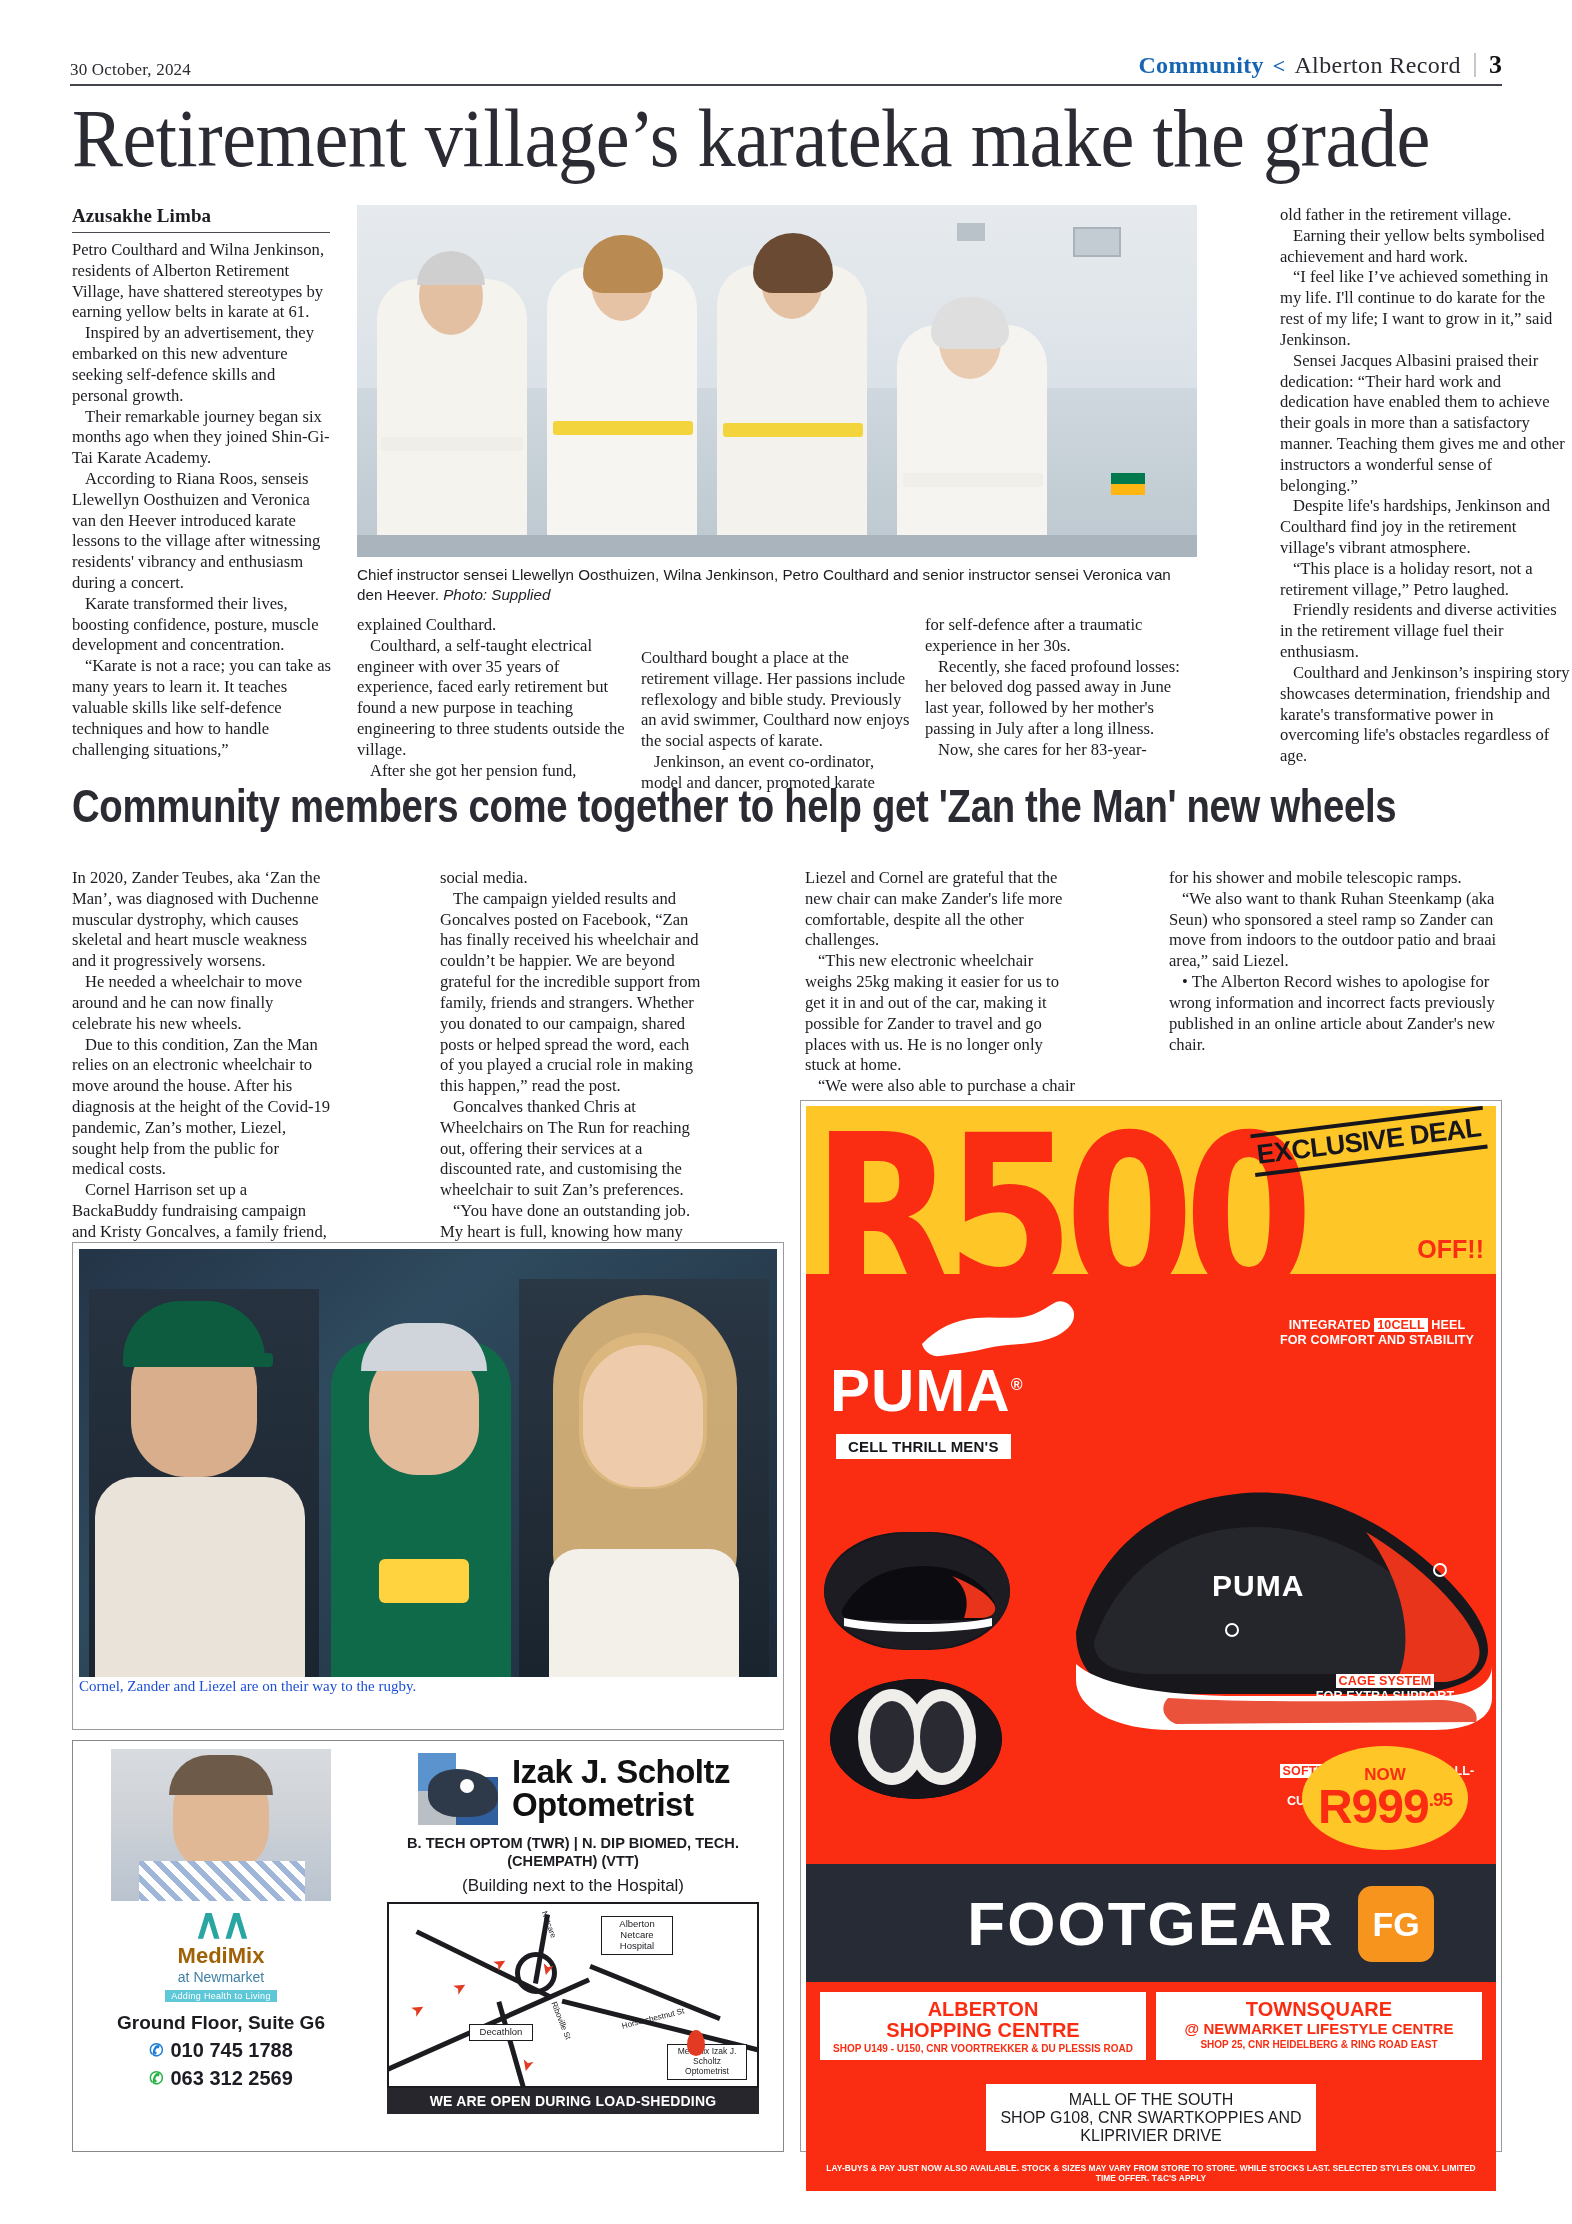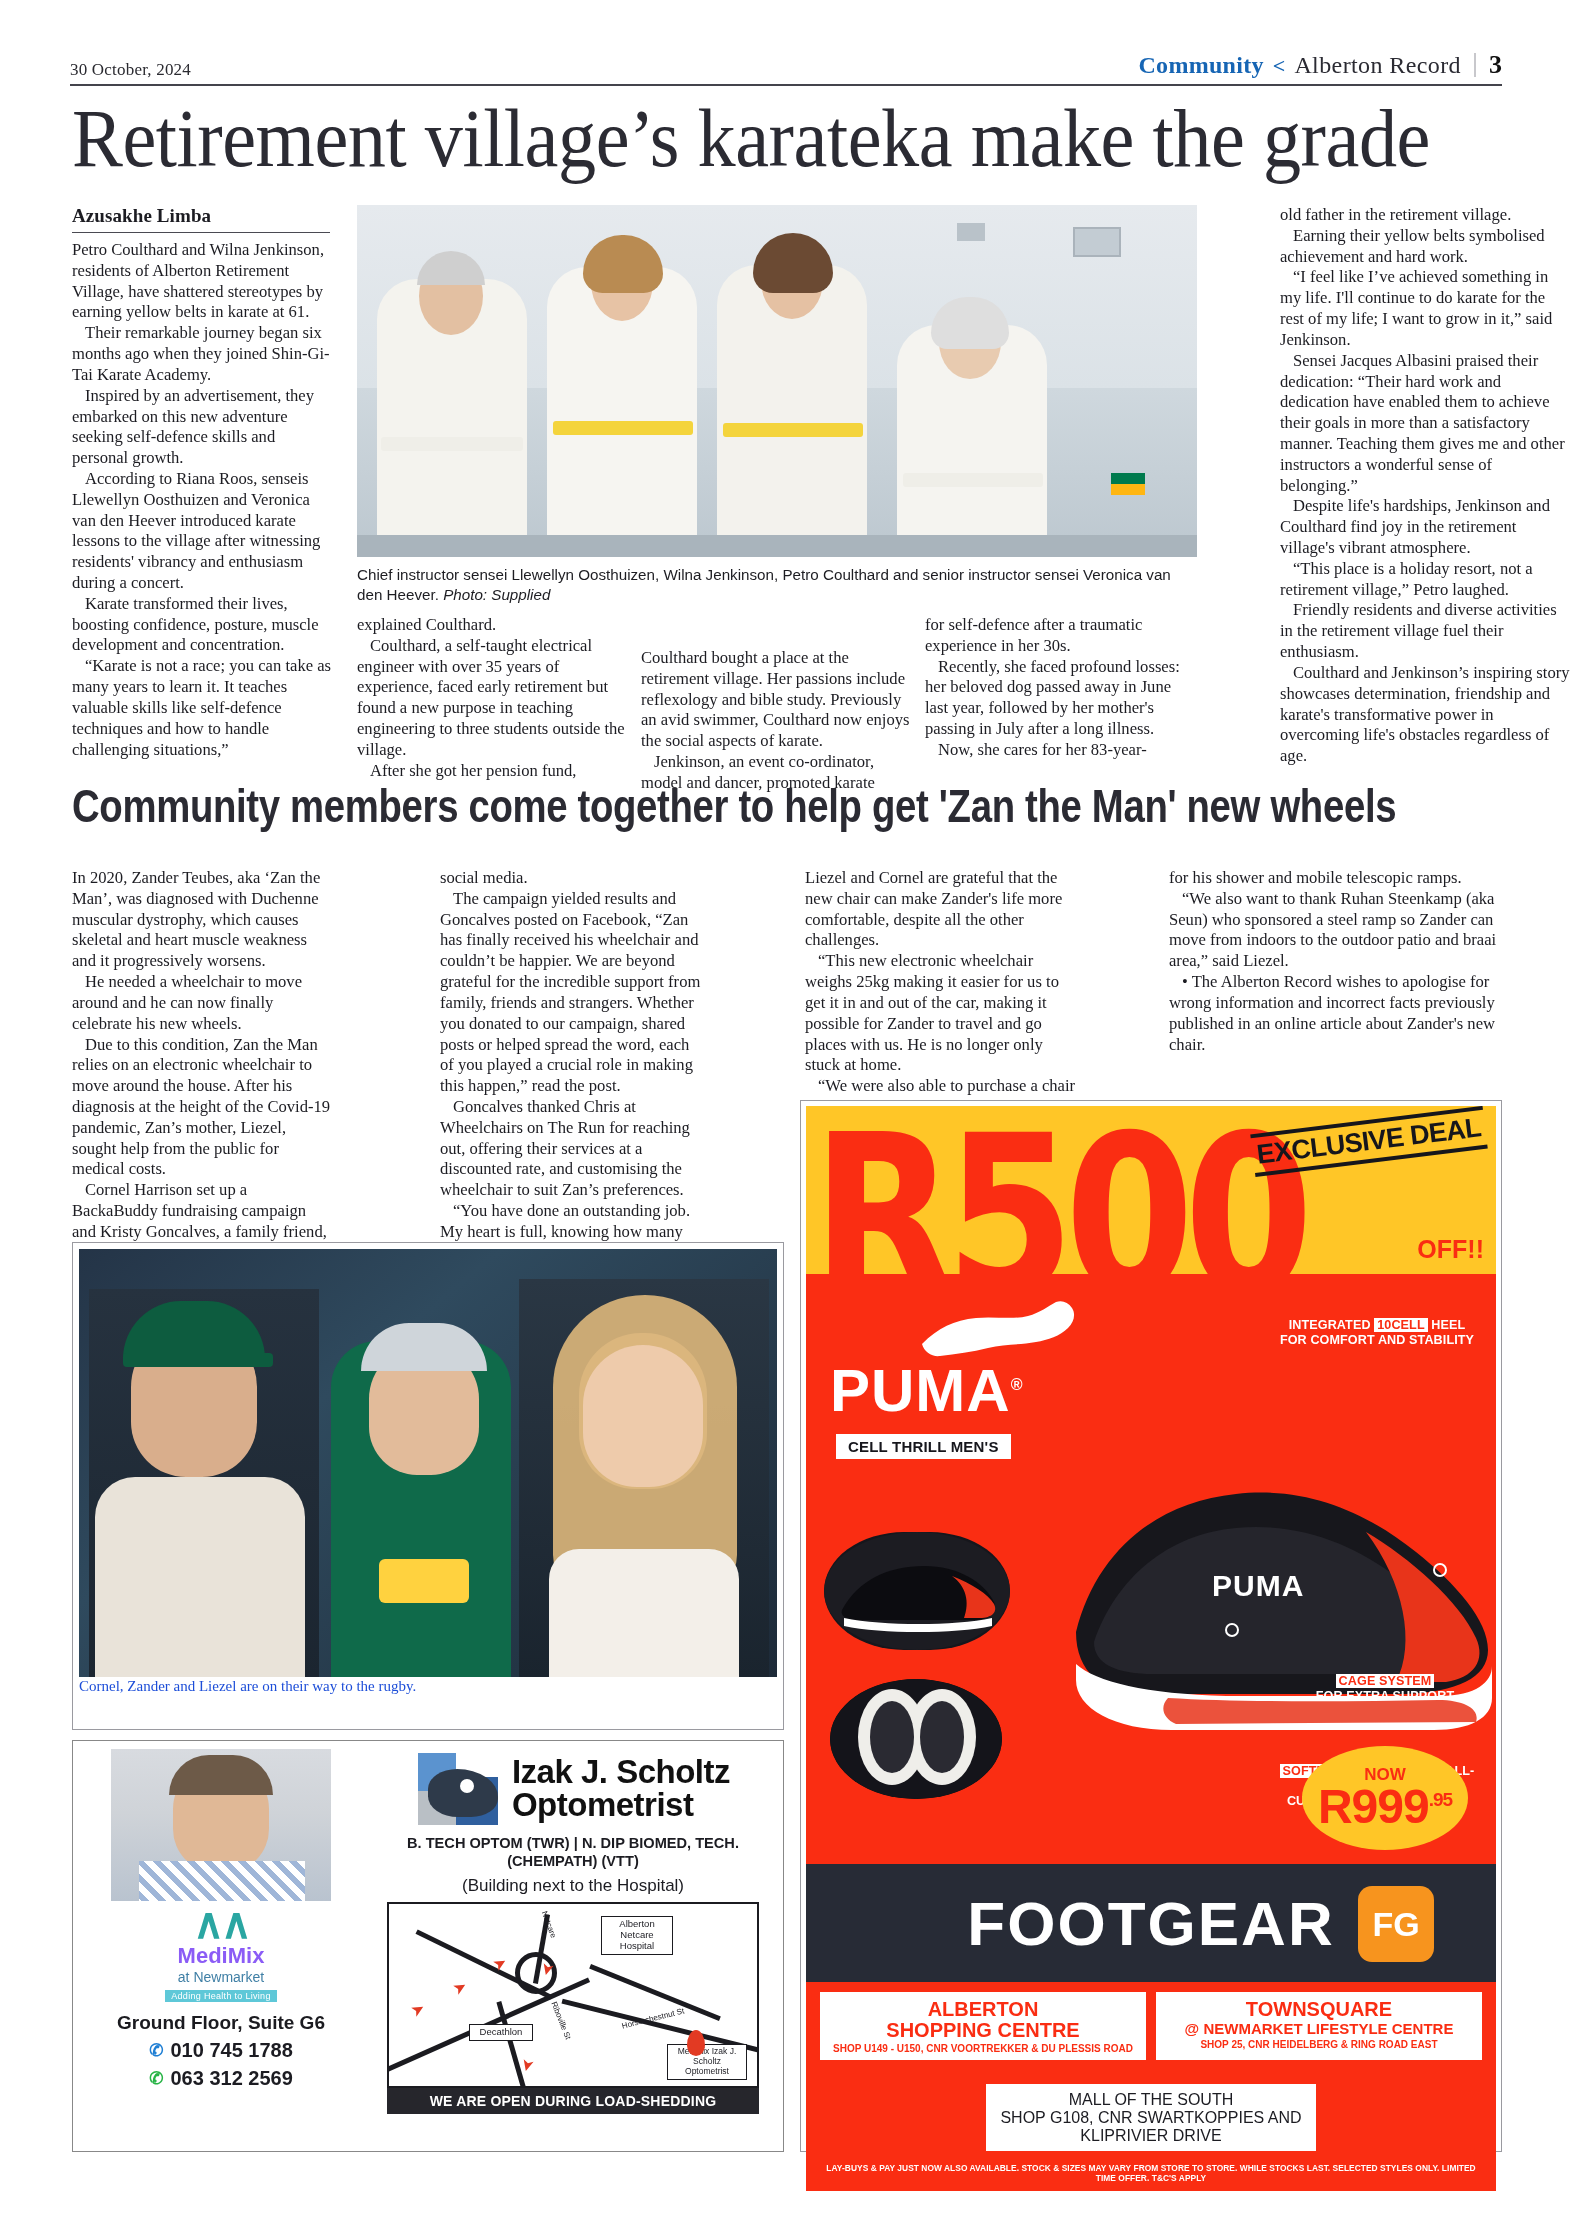--- a/index.html
+++ b/index.html
@@ -100,21 +100,21 @@
   
   .optoad {
     position: absolute; left: 72px; top: 1740px; width: 712px; height: 412px;
     border: 1.5px solid #888; background: #fff;
     display: flex; font-family: "Liberation Sans", sans-serif;
   }
   .opto-left { width: 296px; padding: 8px 6px 6px 6px; display: flex; flex-direction: column; align-items: center; }
   .opto-portrait { width: 220px; height: 152px; background: #d9dde2; overflow: hidden; }
   .medimix-logo { margin-top: 6px; text-align: center; }
   .mm-mark { font-size: 42px; font-weight: bold; color: #2aa6a2; line-height: .8; letter-spacing: -3px;}
-  .mm-name { font-size: 22px; color: #8b5cf6; font-weight: 600; margin-top: 2px;}
+  .mm-name { font-size: 22px; color: #a16207; font-weight: 600; margin-top: 2px;}
   .mm-sub { font-size: 14px; color: #3f7fa5; }
   .mm-tag { font-size: 9px; color: #fff; background: #5ec8d8; padding: 1px 6px; margin-top: 2px; display: inline-block; letter-spacing:.3px;}
   .opto-addr { font-size: 19px; font-weight: bold; margin-top: 9px; color: #1b1b20; }
   .opto-phone { font-size: 20px; font-weight: bold; margin-top: 5px; display: flex; align-items: center; gap: 7px; }
   .ph-icon { color: #1f7fd4; font-size: 17px; }
   .wa-icon { color: #28b446; font-size: 17px; }
 
   .opto-right { flex: 1; padding: 8px 10px 4px 4px; display: flex; flex-direction: column; align-items: center; }
   .opto-head { display: flex; align-items: center; gap: 10px; }
   .eye-logo { width: 86px; height: 78px; position: relative; flex: none; }
@@ -219,22 +219,22 @@
       <span class="mast-pageno">3</span>
     </div>
   </div>
 
   <h1 class="headline-1">Retirement village’s karateka make the grade</h1>
 
   <div class="byline">Azusakhe Limba</div>
 
   <div class="col a1c1">
     <p class="first">Petro Coulthard and Wilna Jenkinson, residents of Alberton Retirement Village, have shattered stereotypes by earning yellow belts in karate at 61.</p>
+    <p>Inspired by an advertisement, they embarked on this new adventure seeking self-defence skills and personal growth.</p>
     <p>Their remarkable journey began six months ago when they joined Shin-Gi-Tai Karate Academy.</p>
-    <p>Inspired by an advertisement, they embarked on this new adventure seeking self-defence skills and personal growth.</p>
     <p>According to Riana Roos, senseis Llewellyn Oosthuizen and Veronica van den Heever introduced karate lessons to the village after witnessing residents' vibrancy and enthusiasm during a concert.</p>
     <p>Karate transformed their lives, boosting confidence, posture, muscle development and concentration.</p>
     <p>“Karate is not a race; you can take as many years to learn it. It teaches valuable skills like self-defence techniques and how to handle challenging situations,”</p>
   </div>
 
   <div class="photo1">
     <div class="karate-scene">
 
       <div style="position:absolute;left:0;top:0;width:100%;height:52%;background:linear-gradient(180deg,#e6eaee,#dbe2e7);"></div>
       <div style="position:absolute;left:0;top:52%;width:100%;height:48%;background:linear-gradient(180deg,#cfd8de,#bcc7cf);"></div>

